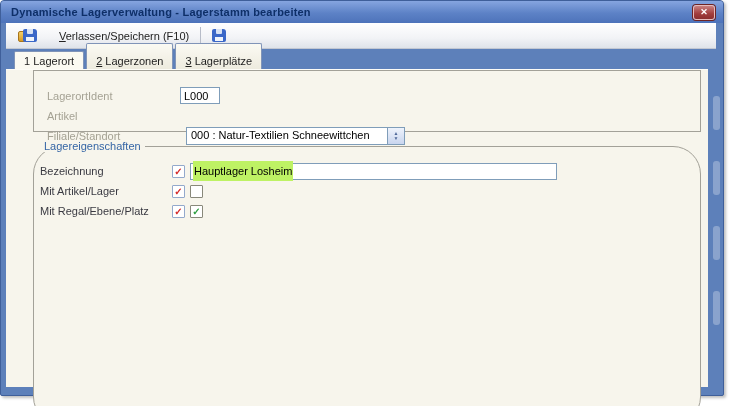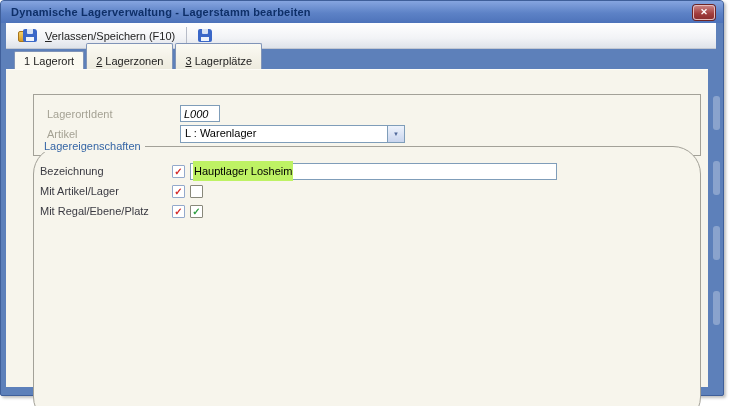--- a/index.html
+++ b/index.html
@@ -27,21 +27,21 @@
     color:#fff; font-size:9px; font-weight:bold; line-height:13px; text-align:center;
     box-shadow:0 0 0 1px #6e2424; cursor:default;
   }
 
   .toolbar {
     position:absolute; left:5px; right:7px; top:22px; height:26px;
     background:linear-gradient(#ffffff 0%, #f2f3f6 60%, #dfe3ea 100%);
     border-bottom:1px solid #c2c7d2;
     display:flex; align-items:center; padding-left:6px;
   }
-  .tb-btn { display:flex; align-items:center; gap:8px; height:21px; padding:0 6px; border-radius:2px; }
+  .tb-btn { display:flex; align-items:center; gap:22px; height:21px; padding:0 6px; border-radius:2px; }
   .tb-sep { width:1px; height:18px; background:#b7bcc8; margin:0 5px; }
   .u { text-decoration:underline; }
 
   
   .floppy { position:relative; width:14px; height:13px; background:#3a67c8; border-radius:2px 3px 2px 2px; }
   .floppy::before { content:""; position:absolute; left:4px; top:0; width:6px; height:5px; background:#d7e2f4; border-radius:0 0 1px 1px; }
   .floppy::after { content:""; position:absolute; left:3px; bottom:1px; width:8px; height:4px; background:#eef3fb; }
   .icon-exit-save { position:relative; width:19px; height:14px; }
   .icon-exit-save .gold { position:absolute; left:0; top:2px; width:8px; height:11px; background:linear-gradient(#f3cf6a,#d89a24); border:1px solid #a8741a; border-radius:2px; }
   .icon-exit-save .floppy { position:absolute; right:0; top:0; }
@@ -54,29 +54,29 @@
     border-radius:2px 2px 0 0; margin-right:2px; color:#1d1d1d; white-space:nowrap;
   }
   .tab.active { height:18px; background:#fbfaf2; font-weight:normal; }
 
   .content {
     position:absolute; left:5px; right:15px; top:68px; height:318px;
     background:#f7f5ec; border-top:1px solid #fdfcf7;
   }
 
   .groupbox { position:absolute; left:27px; width:668px; border:1px solid #a3a198; background:#f7f5ec; }
-  .gb1 { top:24px; height:62px; padding-top:10px; }
+  .gb1 { top:0; height:62px; padding-top:16px; }
   .gb2 { top:76px; height:279px; padding-top:16px;border-radius:28px; }
   .gb2 .legend { position:absolute; top:-7px; left:6px; background:#f7f5ec; padding:0 4px; color:#3565a5; }
 
   .frow { display:flex; align-items:center; height:17px; margin:0 0 3px 13px; }
   .frow .flabel { width:133px; color:#a5a294; }
   .textinput {
     height:17px; background:#fff; border:1px solid #7f9db9; color:#000;
-    font-family:"Liberation Sans", sans-serif; font-size:11px; padding:0 3px; outline:none;font-style:italic;
+    font-family:"Liberation Sans", sans-serif; font-size:11px; padding:0 3px; outline:none;
   }
   .combo { display:flex; height:18px; border:1px solid #7f9db9; background:#fff; }
   .combo .cval { flex:1; padding:1px 4px; color:#000; white-space:nowrap; overflow:hidden; }
   .combo .cbtn {
     width:17px; border-left:1px solid #7f9db9;
     background:linear-gradient(#eef3fc,#c9d5ee); color:#50699a;
     display:flex; flex-direction:column; align-items:center; justify-content:center;
   }
   .cbtn .arr { font-size:6px; line-height:6px; }
   .cbtn .arr.small { font-size:5px; line-height:5px; }
@@ -134,24 +134,28 @@
 
   <div class="content">
 
     <div class="groupbox gb1">
       <div class="frow">
         <span class="flabel">LagerortIdent</span>
         <input class="textinput" style="width: 40px;" value="L000">
       </div>
       <div class="frow">
         <span class="flabel">Artikel</span>
-        <div class="combo" style="width:225px">
-          <span class="cval">L : Warenlager</span>
+      </div>
+      <div class="frow">
+        <span class="flabel">Filiale/Standort</span>
+        <div class="combo" style="width:219px; margin-left:6px">
+          <span class="cval">000 : Natur-Textilien Schneewittchen</span>
           <span class="cbtn">
-            <span class="arr">▼</span>
+            <span class="arr small">▲</span>
+            <span class="arr small">▼</span>
           </span>
         </div>
       </div>
     </div>
 
     <div class="groupbox gb2">
       <span class="legend">Lagereigenschaften</span>
 
       <div class="prow">
         <span class="plabel">Bezeichnung</span>

